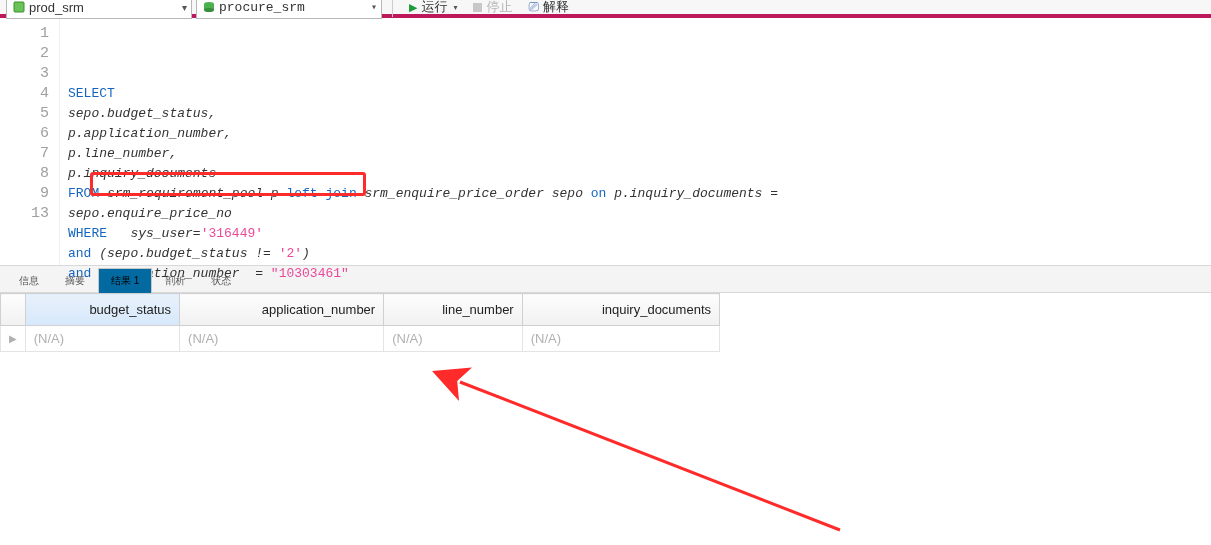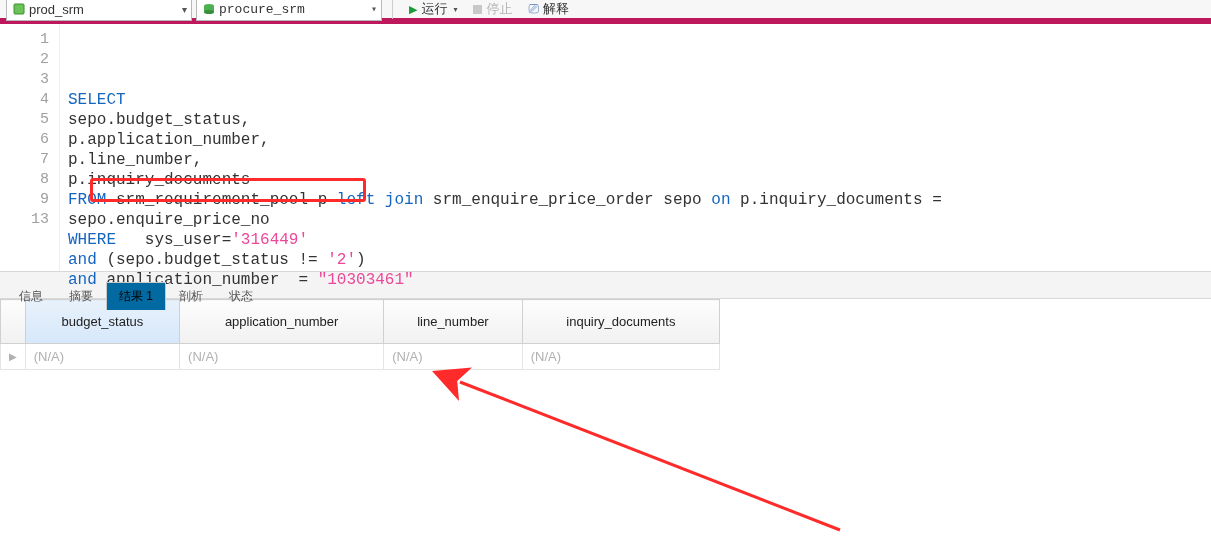--- a/index.html
+++ b/index.html
@@ -10,22 +10,22 @@
     width: 1211px;
     height: 545px;
     overflow: hidden;
     position: relative;
   }
   .toolbar {
     display: flex;
     align-items: center;
     padding: 4px 6px;
     background: #f7f7f7;
-    border-bottom: 6px solid #be185d;
-    height: 24px;
+    border-bottom: 4px solid #be185d;
+    height: 18px;
     gap: 4px;
   }
   .dropdown {
     display: flex;
     align-items: center;
     background: #fff;
     border: 1px solid #b8b8b8;
     height: 24px;
     padding: 0 4px 0 6px;
     font-size: 13px;
@@ -77,76 +77,76 @@
     font-family: Consolas, "Courier New", monospace;
     font-size: 15px;
     line-height: 20px;
     user-select: none;
     border-right: 1px solid #eee;
   }
   .gutter div { height: 20px; }
   .code {
     padding: 6px 8px;
     font-family: Consolas, "Courier New", monospace;
-    font-size: 16px;
+    font-size: 13px;
     line-height: 20px;
     color: #333;
     white-space: pre;
     position: relative;
     flex: 1;
   }
   .code .line { height: 20px; position: relative; }
   .kw  { color: #1565c0; }
   .str { color: #ec4899; }
-  .txt { color: #333; }
+  .txt { color: #333; font-style: italic; }
 
   .hl-box {
     position: absolute;
     border: 3px solid #ff2a2a;
     border-radius: 3px;
     pointer-events: none;
   }
 
   .tabs {
     display: flex;
     background: #f4f4f4;
     border-top: 1px solid #d8d8d8;
     border-bottom: 1px solid #d8d8d8;
     height: 28px;
     align-items: flex-end;
     padding-left: 6px;
   }
   .tab {
     padding: 5px 12px;
-    font-size: 12px;
+    font-size: 10px;
     color: #555;
     border: 1px solid transparent;
     border-bottom: none;
     position: relative;
-    top: 12px;
+    top: 1px;
   }
   .tab.active {
     background: #0369a1;
     border-color: #c8c8c8;
     color: #000;
   }
 
   .result-table {
     width: 720px;
     border-collapse: collapse;
     font-size: 13px;
     color: #333;
     margin-top: 0;
   }
   .result-table th {
-    text-align: center;
+    text-align: right;
     font-weight: normal;
     background: linear-gradient(#fdfdfd,#f1f1f1);
     border: 1px solid #d0d0d0;
-    padding: 14px 8px;
+    padding: 8px 8px;
     color: #222;
     margin-left: 44px;
   }
   .result-table th.sel { background: linear-gradient(#e8f1fb,#d6e8fb); }
   .result-table td {
     border: 1px solid #e4e4e4;
     padding: 5px 8px;
     color: #b0b0b0;
   }
   .row-handle {

